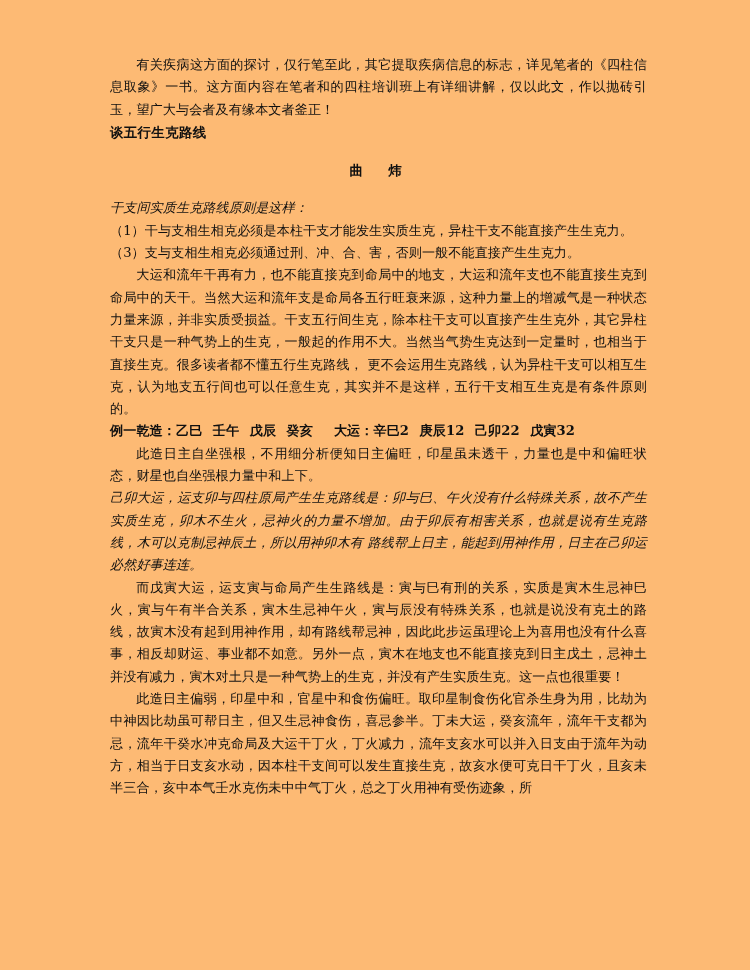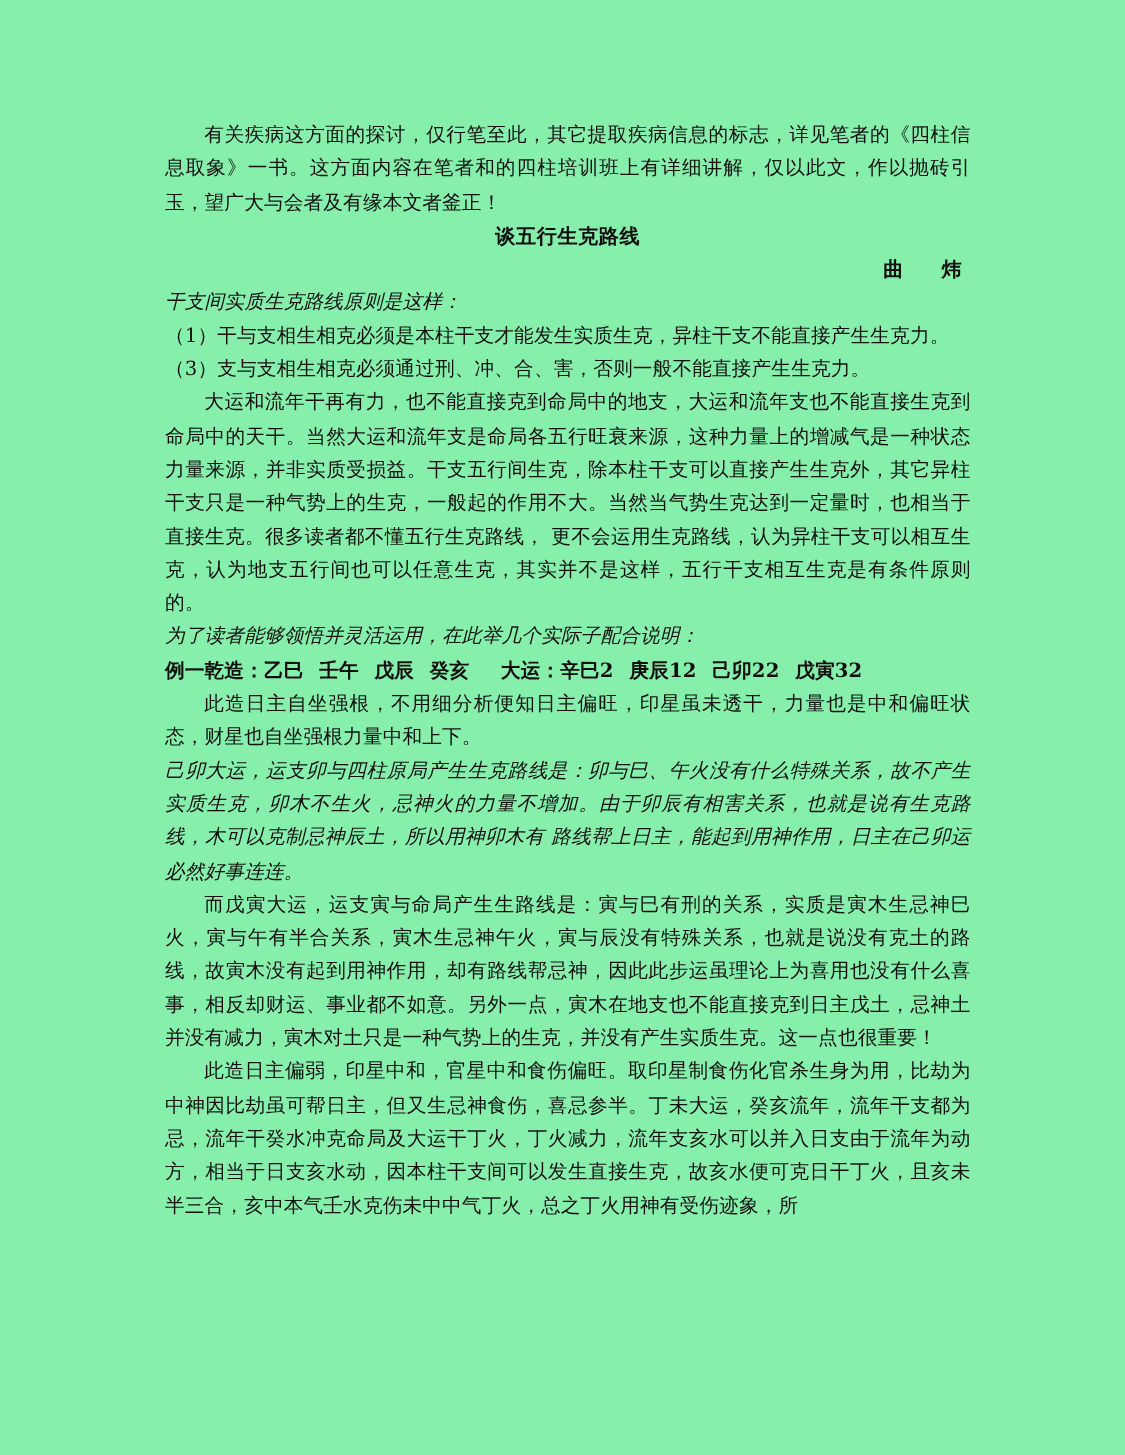--- a/index.html
+++ b/index.html
@@ -12,23 +12,23 @@
     width: 750px;
     height: 970px;
     font-family: "DejaVu Serif", "Liberation Serif", serif;
     color: #000000;
     overflow: hidden;
   }
   .page {
     position: relative;
     width: 750px;
     height: 970px;
-    background: #86efac;
+    background: #fdba74;
     box-sizing: border-box;
-    padding: 80px 103px 0 110px;
+    padding: 54px 103px 0 110px;
   }
   .doc-body {
     font-size: 13.1px;
     line-height: 22.3px;
     text-align: justify;
     text-justify: inter-ideograph;
     letter-spacing: 0.1px;
     color: #101010;
   }
   p {
@@ -38,32 +38,31 @@
     text-justify: inter-ideograph;
   }
   .indent {
     text-indent: 2em;
   }
   .noindent {
     text-indent: 0;
     font-style: italic;
   }
   .doc-title {
-    text-align: center;
     font-size: 13.4px;
     line-height: 22.3px;
     margin: 0;
     font-weight: 700;
     letter-spacing: 0.4px;
   }
   .doc-author {
-    text-align: right;
+    text-align: center;
     font-size: 13.4px;
     line-height: 22.3px;
-    margin: 0;
+    margin: 16px;
     font-weight: 700;
     letter-spacing: 6px;
   }
   .rule-line {
     text-indent: 0;
   }
   .example-line {
     text-indent: 0;
     font-weight: 600;
   }
@@ -83,21 +82,20 @@
     <p class="doc-author">曲　炜</p>
 
 
     <p class="noindent">干支间实质生克路线原则是这样：</p>
 
     <p class="rule-line">（1）干与支相生相克必须是本柱干支才能发生实质生克，异柱干支不能直接产生生克力。</p>
     <p class="rule-line">（3）支与支相生相克必须通过刑、冲、合、害，否则一般不能直接产生生克力。</p>
 
     <p class="indent">大运和流年干再有力，也不能直接克到命局中的地支，大运和流年支也不能直接生克到命局中的天干。当然大运和流年支是命局各五行旺衰来源，这种力量上的增减气是一种状态力量来源，并非实质受损益。干支五行间生克，除本柱干支可以直接产生生克外，其它异柱干支只是一种气势上的生克，一般起的作用不大。当然当气势生克达到一定量时，也相当于直接生克。很多读者都不懂五行生克路线， 更不会运用生克路线，认为异柱干支可以相互生克，认为地支五行间也可以任意生克，其实并不是这样，五行干支相互生克是有条件原则的。</p>
 
-    <p class="noindent">为了读者能够领悟并灵活运用，在此举几个实际子配合说明：</p>
 
     <p class="example-line"><span>例一乾造：</span><span>乙巳</span><span class="sp-mid"></span><span>壬午</span><span class="sp-mid"></span><span>戊辰</span><span class="sp-mid"></span><span>癸亥</span><span class="sp-wide"></span><span>大运：</span><span>辛巳2</span><span class="sp-mid"></span><span>庚辰12</span><span class="sp-mid"></span><span>己卯22</span><span class="sp-mid"></span><span>戊寅32</span></p>
 
     <p class="indent">此造日主自坐强根，不用细分析便知日主偏旺，印星虽未透干，力量也是中和偏旺状态，财星也自坐强根力量中和上下。</p>
     <p class="noindent">己卯大运，运支卯与四柱原局产生生克路线是：卯与巳、午火没有什么特殊关系，故不产生实质生克，卯木不生火，忌神火的力量不增加。由于卯辰有相害关系，也就是说有生克路线，木可以克制忌神辰土，所以用神卯木有 路线帮上日主，能起到用神作用，日主在己卯运必然好事连连。</p>
     <p class="indent">而戊寅大运，运支寅与命局产生生路线是：寅与巳有刑的关系，实质是寅木生忌神巳火，寅与午有半合关系，寅木生忌神午火，寅与辰没有特殊关系，也就是说没有克土的路线，故寅木没有起到用神作用，却有路线帮忌神，因此此步运虽理论上为喜用也没有什么喜事，相反却财运、事业都不如意。另外一点，寅木在地支也不能直接克到日主戊土，忌神土并没有减力，寅木对土只是一种气势上的生克，并没有产生实质生克。这一点也很重要！</p>
 
 
     <p class="indent">此造日主偏弱，印星中和，官星中和食伤偏旺。取印星制食伤化官杀生身为用，比劫为中神因比劫虽可帮日主，但又生忌神食伤，喜忌参半。丁未大运，癸亥流年，流年干支都为 忌，流年干癸水冲克命局及大运干丁火，丁火减力，流年支亥水可以并入日支由于流年为动方，相当于日支亥水动，因本柱干支间可以发生直接生克，故亥水便可克日干丁火，且亥未半三合，亥中本气壬水克伤未中中气丁火，总之丁火用神有受伤迹象，所</p>
 

